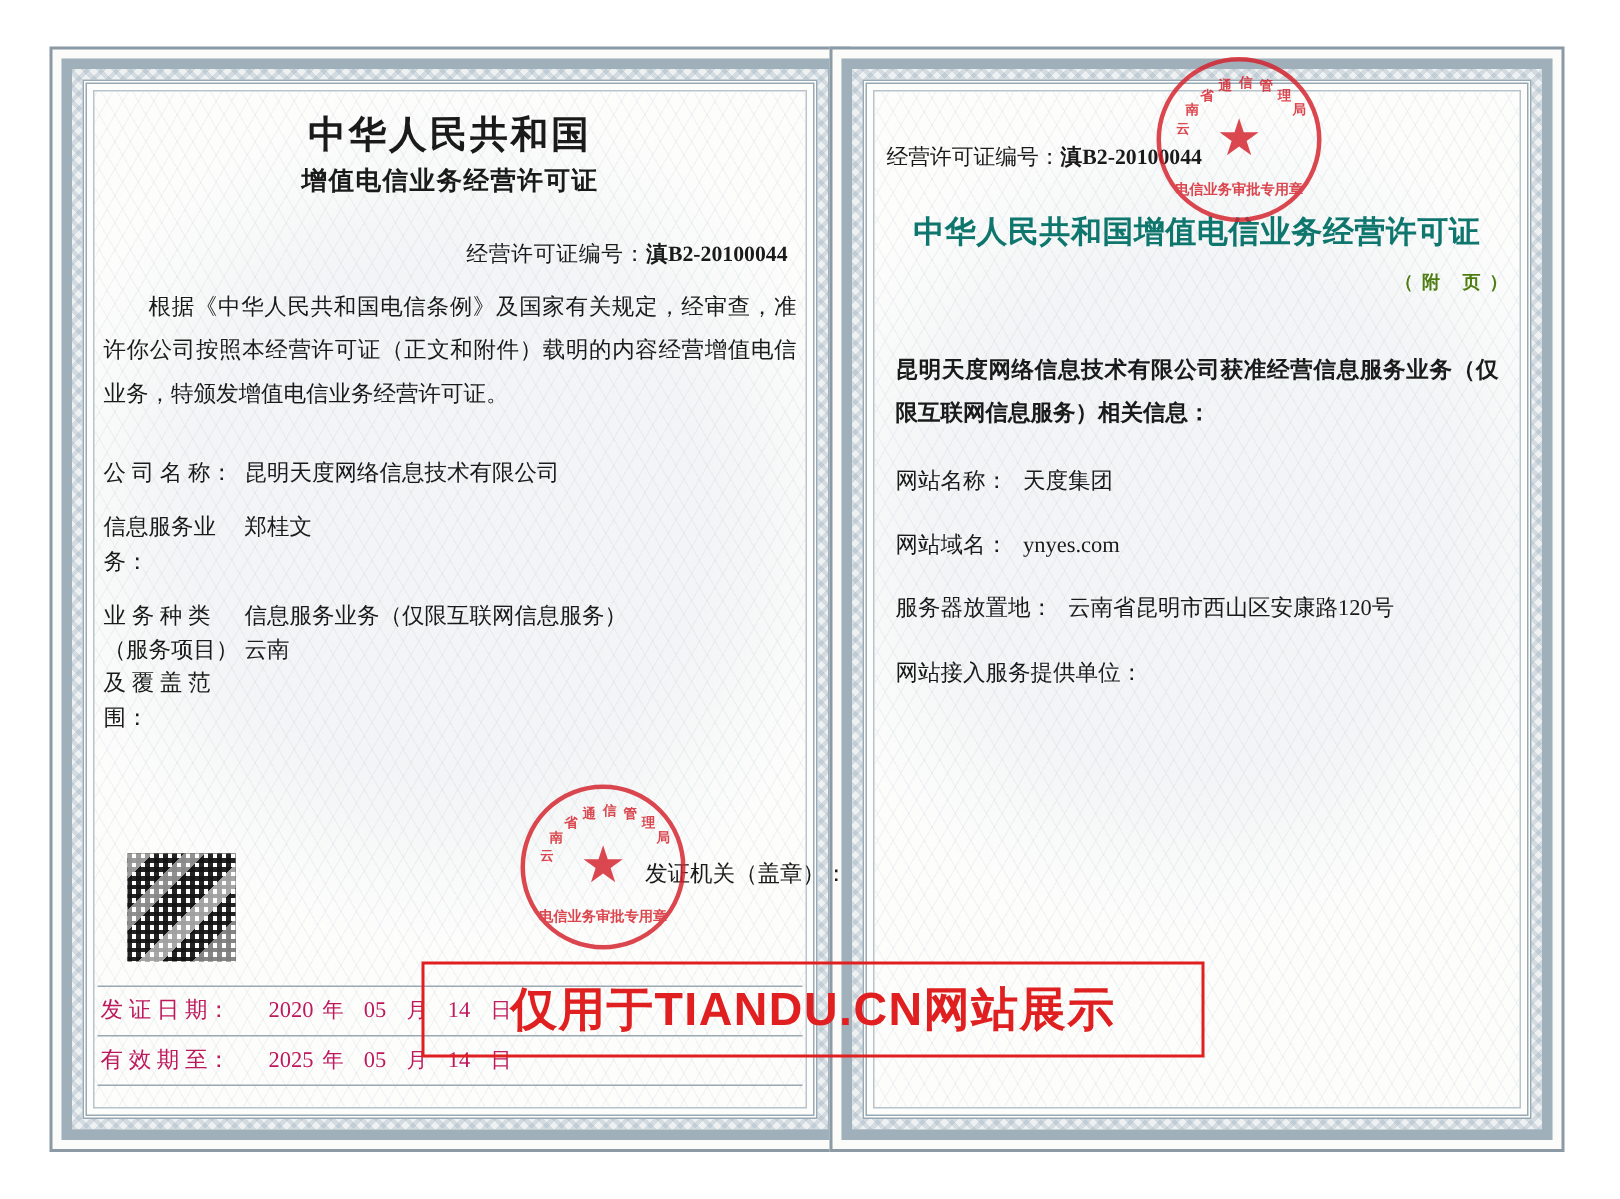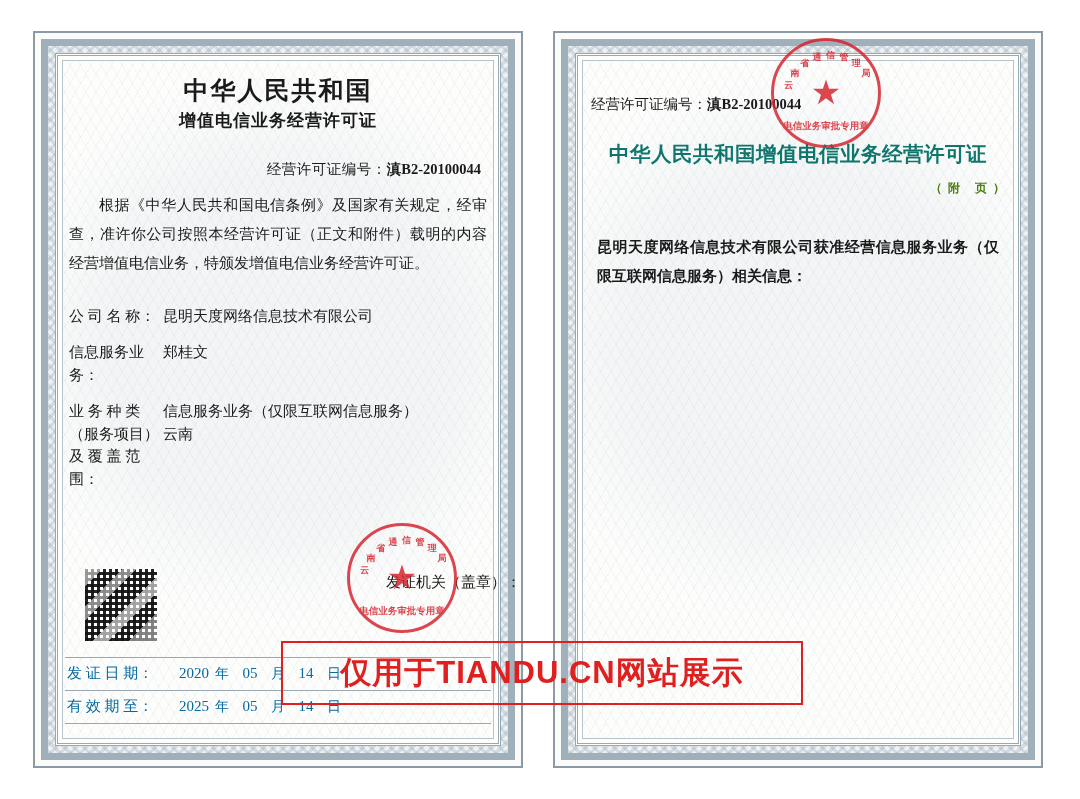--- a/index.html
+++ b/index.html
@@ -22,21 +22,21 @@
     height: 799px;
   }
 
   
   .cert {
     position: absolute;
     background: #fbfbf9;
     border: 2px solid #8c9aa6;
     box-sizing: border-box;
   }
-  .cert.left  { left: 33px;  top: 31px; width: 490px; height: 737px; }
+  .cert.left  { left: 33px;  top: 31px; width: 534px; height: 737px; }
   .cert.right { left: 553px; top: 31px; width: 490px; height: 737px; }
 
   .cert .frame-outer {
     position: absolute;
     inset: 6px;
     border: 7px solid #9fb0bb;
     box-sizing: border-box;
     background:
       repeating-linear-gradient(45deg, rgba(150,170,185,.30) 0 3px, rgba(255,255,255,0) 3px 7px),
       repeating-linear-gradient(-45deg, rgba(150,170,185,.30) 0 3px, rgba(255,255,255,0) 3px 7px),
@@ -183,21 +183,21 @@
 
   .bottom-lines {
     position: absolute;
     left: 30px; right: 30px;
     bottom: 42px;
   }
   .bl-row {
     display: flex;
     align-items: flex-end;
     font-size: 15px;
-    color: #0369a1;
+    color: #be185d;
     border-bottom: 1px solid #9aa8b2;
     padding: 6px 2px 7px 2px;
   }
   .bl-row:first-child { border-top: 1px solid #9aa8b2; }
   .bl-label { width: 110px; flex: 0 0 110px; }
   .bl-date { display: flex; gap: 4px; align-items: baseline; }
   .bl-date .num { min-width: 34px; text-align: center; }
   .bl-date .unit { font-size: 14px; }
 
   
@@ -403,20 +403,38 @@
     <div class="content">
       <div class="r-licno">
         <span>经营许可证编号：</span><span class="value">滇B2-20100044</span>
       </div>
 
       <div class="r-title">中华人民共和国增值电信业务经营许可证</div>
       <div class="r-subtitle">（附 页）</div>
 
       <div class="r-para">昆明天度网络信息技术有限公司获准经营信息服务业务（仅限互联网信息服务）相关信息：</div>
 
+      <div class="r-fields">
+        <div class="r-field-row">
+          <span class="r-field-label">网站名称：</span>
+          <span class="r-field-value">天度集团</span>
+        </div>
+        <div class="r-field-row">
+          <span class="r-field-label">网站域名：</span>
+          <span class="r-field-value">ynyes.com</span>
+        </div>
+        <div class="r-field-row">
+          <span class="r-field-label">服务器放置地：</span>
+          <span class="r-field-value">云南省昆明市西山区安康路120号</span>
+        </div>
+        <div class="r-field-row">
+          <span class="r-field-label">网站接入服务提供单位：</span>
+          <span class="r-field-value"></span>
+        </div>
+      </div>
     </div>
   </div>
 
   <div class="seal left-seal">
     <div class="ring-text">
       <span style="transform: rotate(-72deg) translate(0,-44px) rotate(72deg);">云</span>
       <span style="transform: rotate(-54deg) translate(0,-44px) rotate(54deg);">南</span>
       <span style="transform: rotate(-36deg) translate(0,-44px) rotate(36deg);">省</span>
       <span style="transform: rotate(-18deg) translate(0,-44px) rotate(18deg);">通</span>
       <span style="transform: rotate(0deg) translate(0,-44px) rotate(0deg);">信</span>

